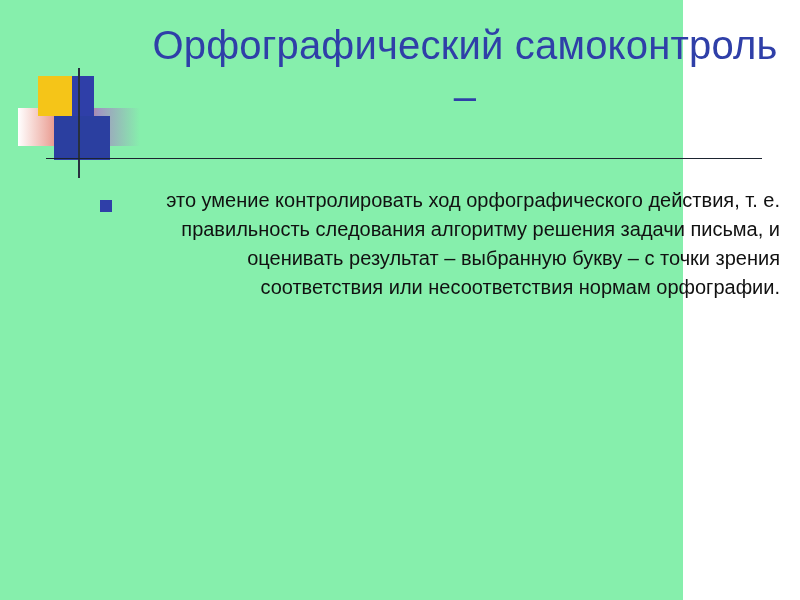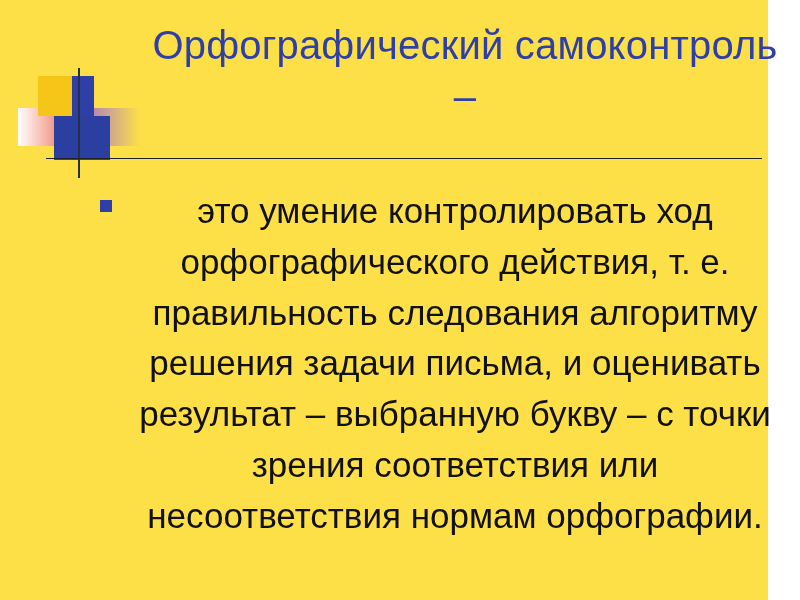--- a/index.html
+++ b/index.html
@@ -8,23 +8,23 @@
   }
   body {
     width: 800px;
     height: 600px;
     background: #ffffff;
     font-family: "Liberation Sans", sans-serif;
     overflow: hidden;
   }
   .slide {
     position: relative;
-    width: 768px;
+    width: 683px;
     height: 600px;
-    background: #fde047;
+    background: #86efac;
   }
 
   
   .deco {
     position: absolute;
     left: 18px;
     top: 68px;
     width: 130px;
     height: 110px;
   }
@@ -112,24 +112,24 @@
     flex: 0 0 auto;
     width: 12px;
     height: 12px;
     background: #2f3fa8;
     margin-top: 14px;
     margin-right: 18px;
   }
   .body-text {
     flex: 1 1 auto;
     color: #111111;
-    font-size: 35px;
+    font-size: 20px;
     line-height: 1.45;
     margin: 0;
-    text-align: center;
+    text-align: right;
   }
 </style>
 </head>
 <body>
 
 <div class="slide">
 
   <div class="deco">
     <div class="fade-bar"></div>
     <div class="sq-yellow"></div>

